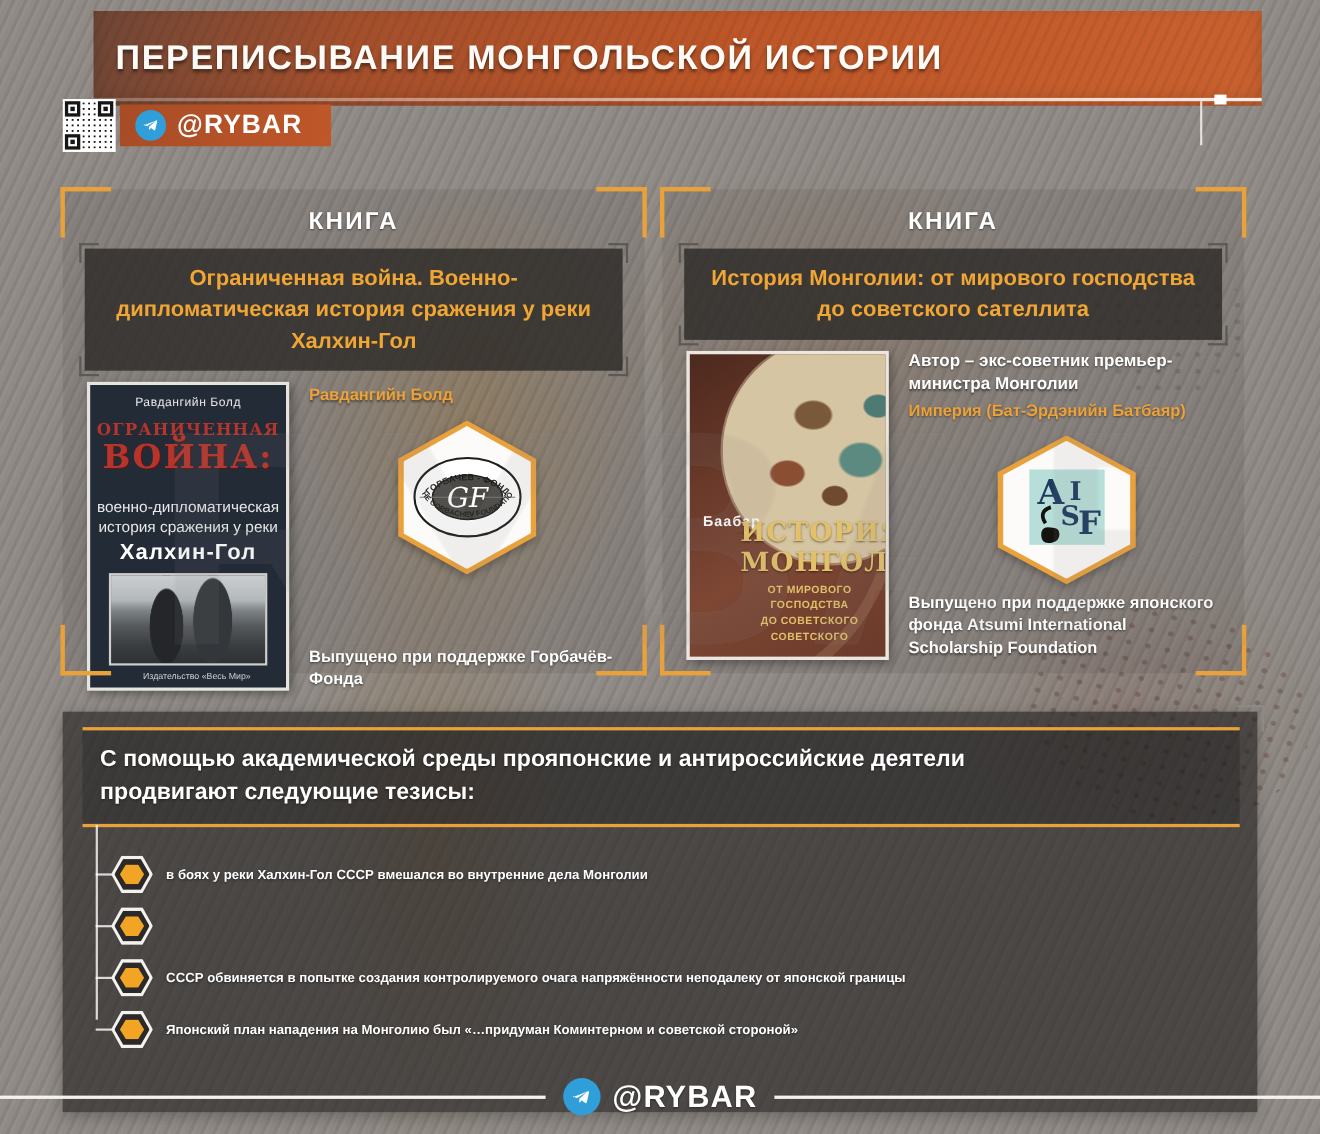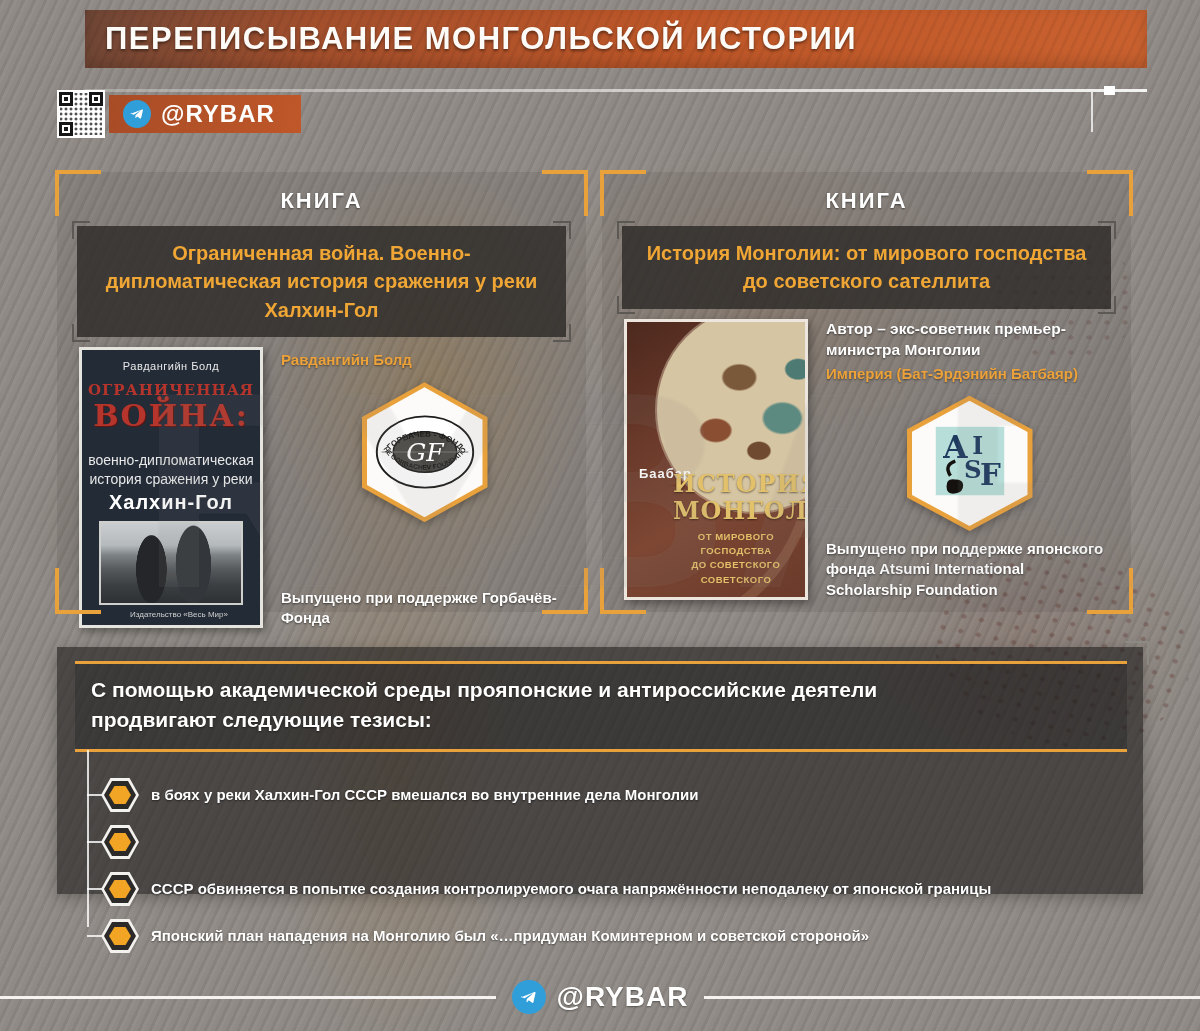--- a/index.html
+++ b/index.html
@@ -15,21 +15,21 @@
       radial-gradient(260px 200px at 1020px 640px, rgba(110,55,40,0.16), transparent 70%),
       radial-gradient(200px 160px at 150px 520px, rgba(90,80,70,0.20), transparent 70%);
   }
   .dots{position:absolute;width:260px;height:190px;border-radius:50%;
     background-image:radial-gradient(rgba(85,38,32,0.40) 2.2px, transparent 3px);
     background-size:18px 15px;opacity:.75;z-index:1;}
   .dots-a{right:8px;top:555px;transform:rotate(12deg);}
   .dots-b{right:60px;top:240px;width:150px;height:120px;opacity:.5;}
 
   
-  .header-bar{position:absolute;left:85px;top:10px;width:1062px;height:58px;z-index:4;
+  .header-bar{position:absolute;left:85px;top:10px;width:1062px;height:86px;z-index:4;
     background:linear-gradient(105deg,#6e4636 0%, #a34f2c 22%, #bd5628 55%, #c9612f 100%);
     background-blend-mode:multiply;
     box-shadow:inset 0 -6px 14px rgba(0,0,0,0.15);
     display:flex;align-items:center;}
   .header-bar::after{content:"";position:absolute;inset:0;
     background:repeating-linear-gradient(115deg, rgba(0,0,0,0.05) 0 3px, transparent 3px 9px);}
   .page-title{color:#fdfbf7;font-size:31px;font-weight:bold;letter-spacing:1.5px;
     padding-left:20px;text-shadow:0 2px 3px rgba(0,0,0,0.45);position:relative;z-index:1;}
   .header-underline{position:absolute;left:85px;top:89px;width:1062px;height:3px;z-index:4;
     background:linear-gradient(to right, rgba(255,255,255,0.25), rgba(255,255,255,0.9));}
@@ -115,30 +115,30 @@
       radial-gradient(20px 16px at 72% 30%, #4e7a74 60%, transparent 70%),
       radial-gradient(18px 14px at 52% 70%, #6f4a30 60%, transparent 70%),
       #d6c5a2;
     box-shadow:0 0 0 2px rgba(240,225,195,0.4);}
   .cm-author{position:absolute;left:12px;bottom:116px;color:#fff;font-weight:bold;font-size:13px;letter-spacing:1px;}
   .cm-titles{position:absolute;left:6px;right:6px;bottom:10px;text-align:center;margin-left:40px;}
   .cm-t1,.cm-t2{color:#e3c06a;font-family:"DejaVu Serif",serif;font-weight:bold;font-size:24px;line-height:1.12;letter-spacing:1px;text-shadow:0 1px 2px rgba(0,0,0,0.5);}
   .cm-sub{color:#e3c06a;font-size:9.5px;font-weight:bold;letter-spacing:0.5px;margin-top:5px;line-height:1.5;}
 
   
-  .panel{position:absolute;left:57px;top:647px;width:1086px;height:247px;z-index:2;
+  .panel{position:absolute;left:57px;top:647px;width:1086px;height:364px;z-index:2;
     background:rgba(33,31,30,0.62);box-shadow:0 4px 14px rgba(0,0,0,0.25);}
   .panel .pb-tr{position:absolute;right:-6px;top:-6px;width:22px;height:22px;border-right:2px solid #8d8a85;border-top:2px solid #8d8a85;}
   .panel-heading{margin:14px 16px 0 18px;border-top:3px solid #e9a13b;border-bottom:3px solid #e9a13b;
     background:rgba(15,14,13,0.22);padding:11px 16px 13px;}
   .panel-heading span{display:block;max-width:900px;color:#fff;font-weight:bold;font-size:21px;line-height:1.45;text-shadow:0 1px 2px rgba(0,0,0,0.5);}
   .theses{list-style:none;margin:24px 0 0 30px;padding:0;position:relative;}
   .theses::before{content:"";position:absolute;left:0;top:-26px;bottom:28px;width:2px;background:rgba(255,255,255,0.8);}
   .theses li{position:relative;padding-left:64px;min-height:38px;display:flex;align-items:center;margin-bottom:9px;
-    color:#fff;font-size:15px;font-weight:bold;text-shadow:0 1px 2px rgba(0,0,0,0.5);}
+    color:#fff;font-size:12px;font-weight:bold;text-shadow:0 1px 2px rgba(0,0,0,0.5);}
   .theses li::before{content:"";position:absolute;left:0;top:18px;width:20px;height:2px;background:rgba(255,255,255,0.8);}
   .hexh{clip-path:polygon(25% 0,75% 0,100% 50%,75% 100%,25% 100%,0 50%);}
   .bullet-hex{position:absolute;left:14px;top:2px;width:38px;height:34px;}
   .bullet-hex .o{position:absolute;inset:0;background:#f4f2ef;}
   .bullet-hex .m{position:absolute;inset:3px;background:#2c2a28;}
   .bullet-hex .i{position:absolute;inset:8px;background:#f2a425;}
 
   
   .footer{position:absolute;left:0;right:0;top:980px;display:flex;align-items:center;z-index:4;}
   .fline{flex:1;height:3px;background:#f4f3f1;}

